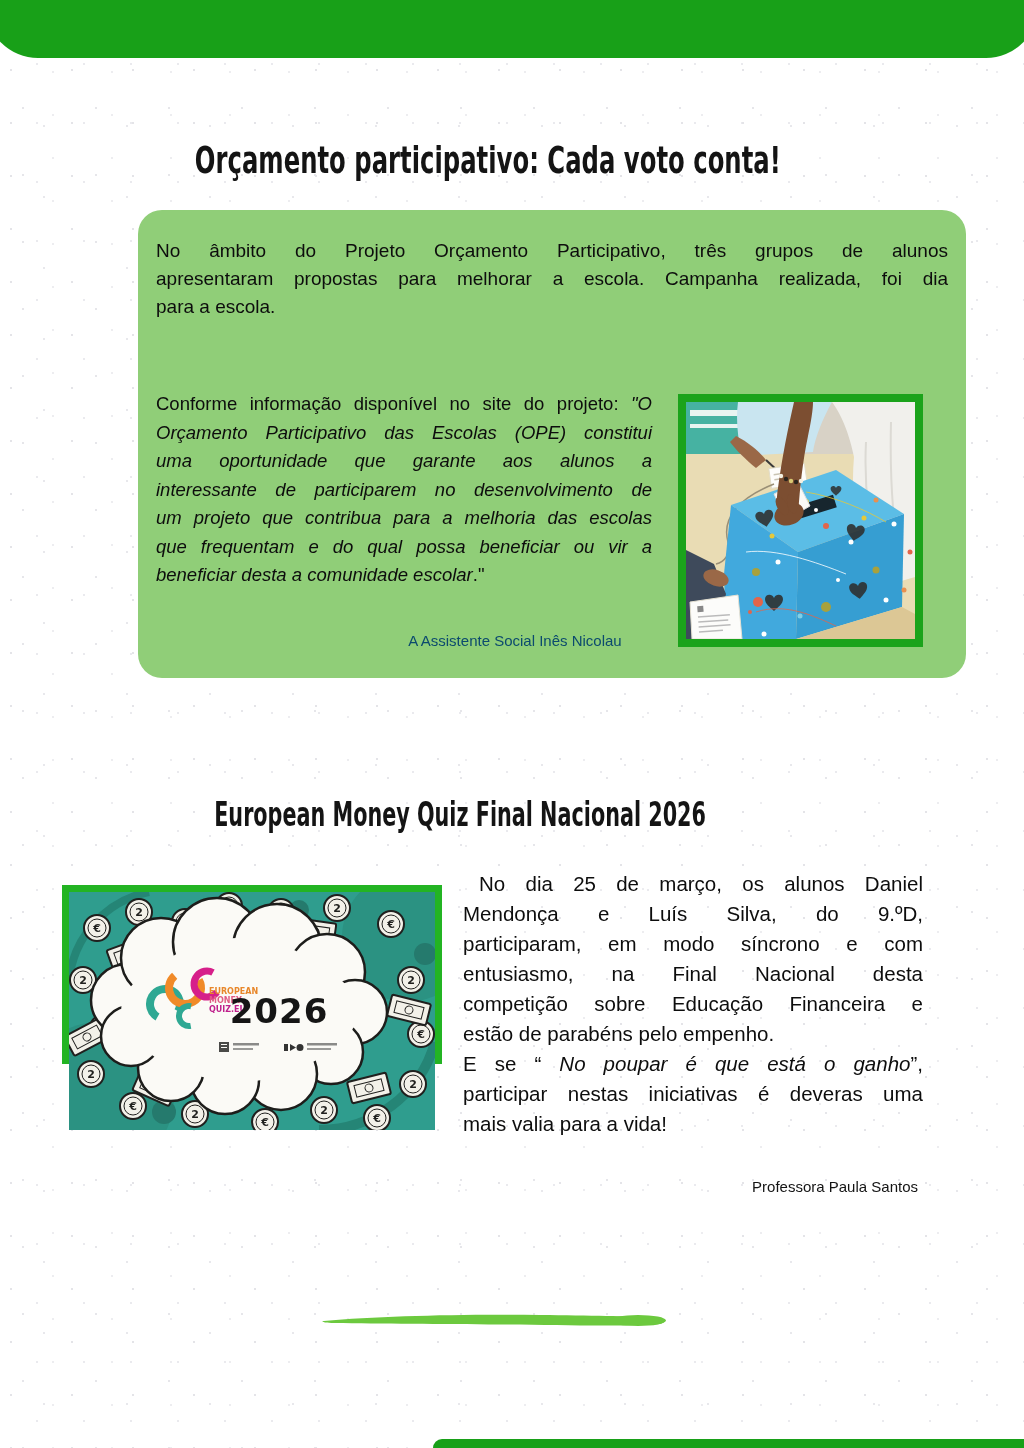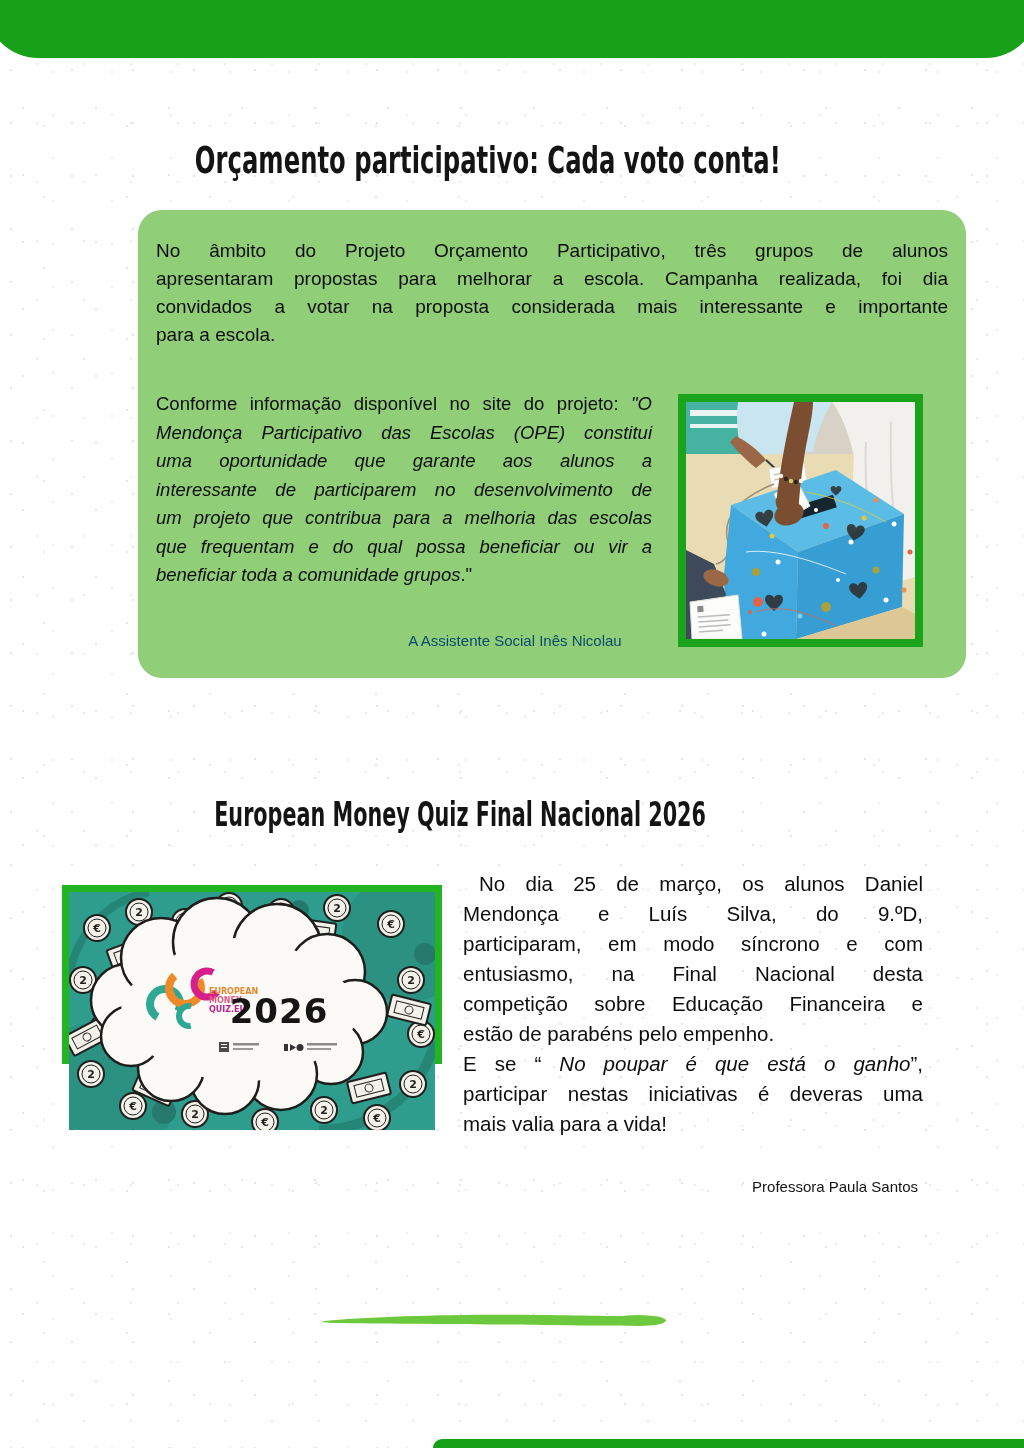--- a/index.html
+++ b/index.html
@@ -59,32 +59,31 @@
   <div class="top-bar"></div>
 
   <div class="display-title title-1">
     <span class="tscale">Orçamento participativo: Cada voto conta!</span>
   </div>
 
   <div class="green-box">
     <div class="box-p1">
       <div class="jl">No âmbito do Projeto Orçamento Participativo, três grupos de alunos</div>
       <div class="jl">apresentaram propostas para melhorar a escola. Campanha realizada, foi dia</div>
-      <div class="jl">convidados a votar na proposta considerada mais interessante e importante</div>
       <div class="jl-end">para a escola.</div>
     </div>
 
     <div class="box-p2">
       <div class="jl"><span>Conforme informação disponível no site do projeto: </span><span class="it">"O</span></div>
-      <div class="jl"><span class="it">Mendonça Participativo das Escolas (OPE) constitui</span></div>
+      <div class="jl"><span class="it">Orçamento Participativo das Escolas (OPE) constitui</span></div>
       <div class="jl"><span class="it">uma oportunidade que garante aos alunos a</span></div>
       <div class="jl"><span class="it">interessante de participarem no desenvolvimento de</span></div>
       <div class="jl"><span class="it">um projeto que contribua para a melhoria das escolas</span></div>
       <div class="jl"><span class="it">que frequentam e do qual possa beneficiar ou vir a</span></div>
-      <div class="jl-end"><span class="it">beneficiar toda a comunidade grupos</span><span>."</span></div>
+      <div class="jl-end"><span class="it">beneficiar desta a comunidade escolar</span><span>."</span></div>
     </div>
 
     <div class="attr-1">A Assistente Social  Inês Nicolau</div>
 
     <div class="photo-frame">
       <svg width="229" height="237" viewBox="0 0 229 237">
         <defs>
           <path id="ht" d="M0,0 C-2,-5 -9,-4 -9,1 C-9,6 -4,9 0,13 C4,9 9,6 9,1 C9,-4 2,-5 0,0 Z"></path>
         </defs>
 

